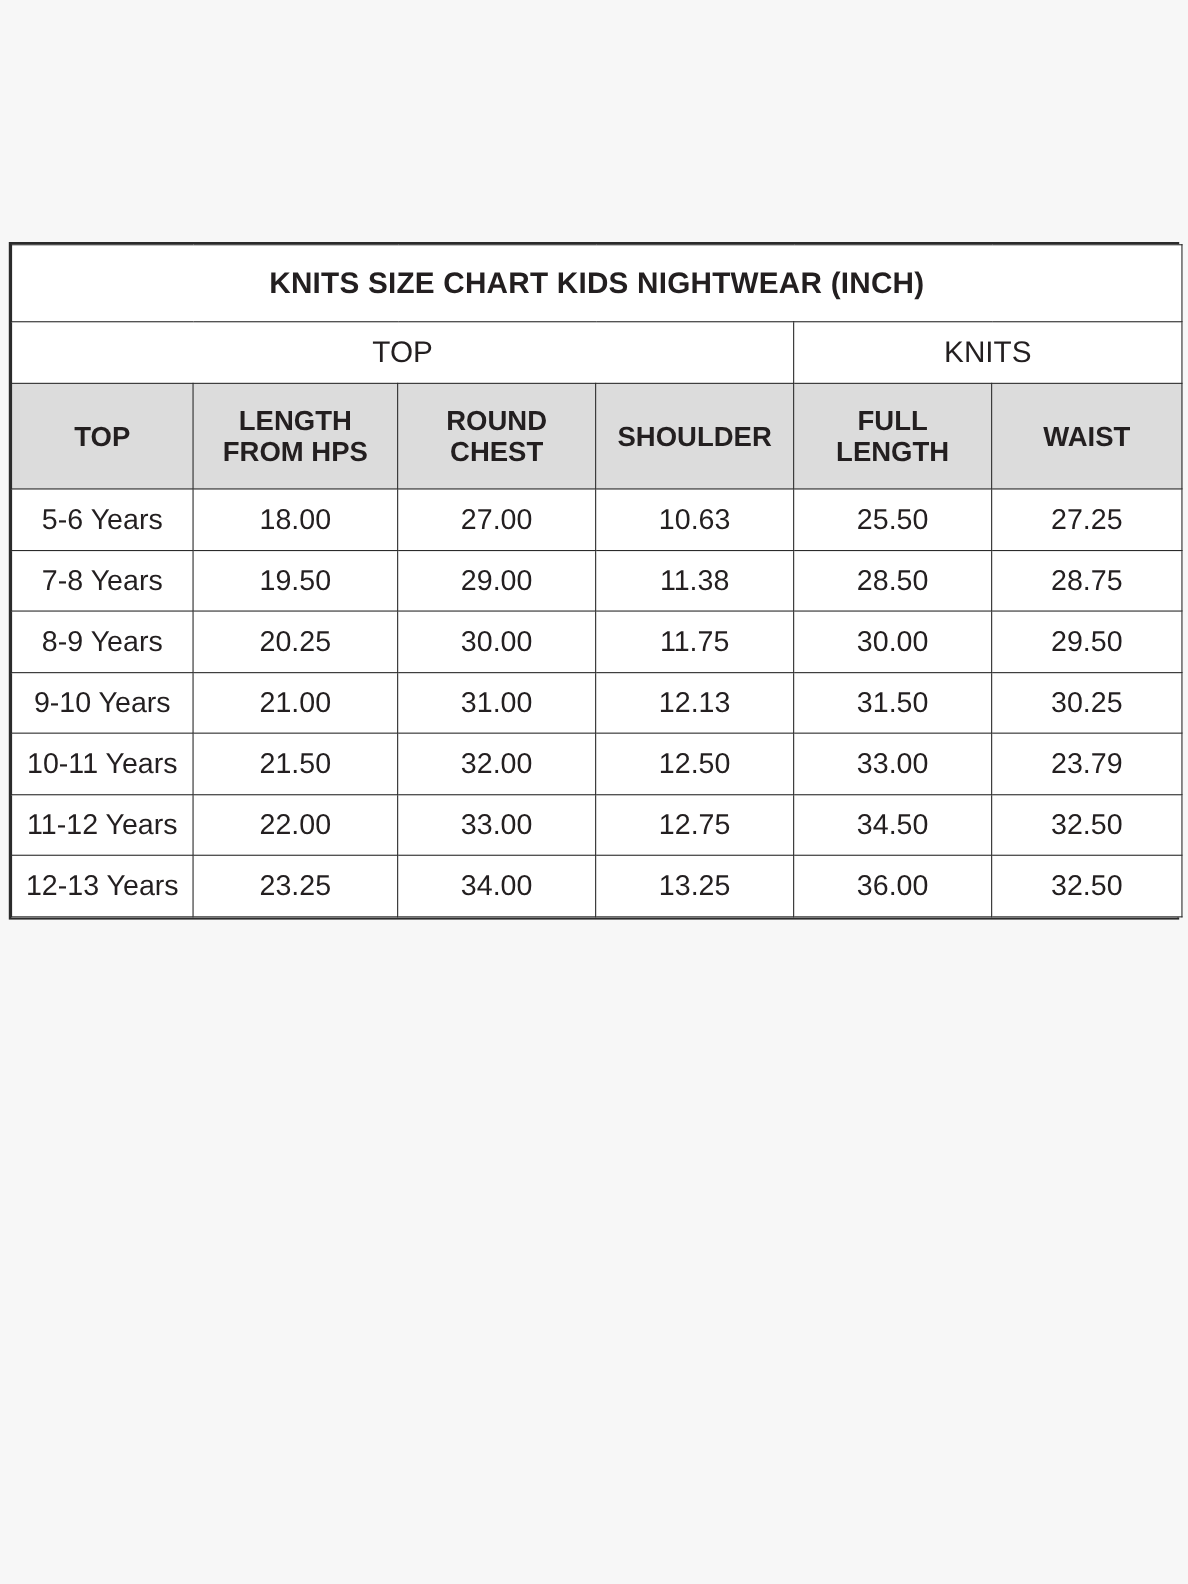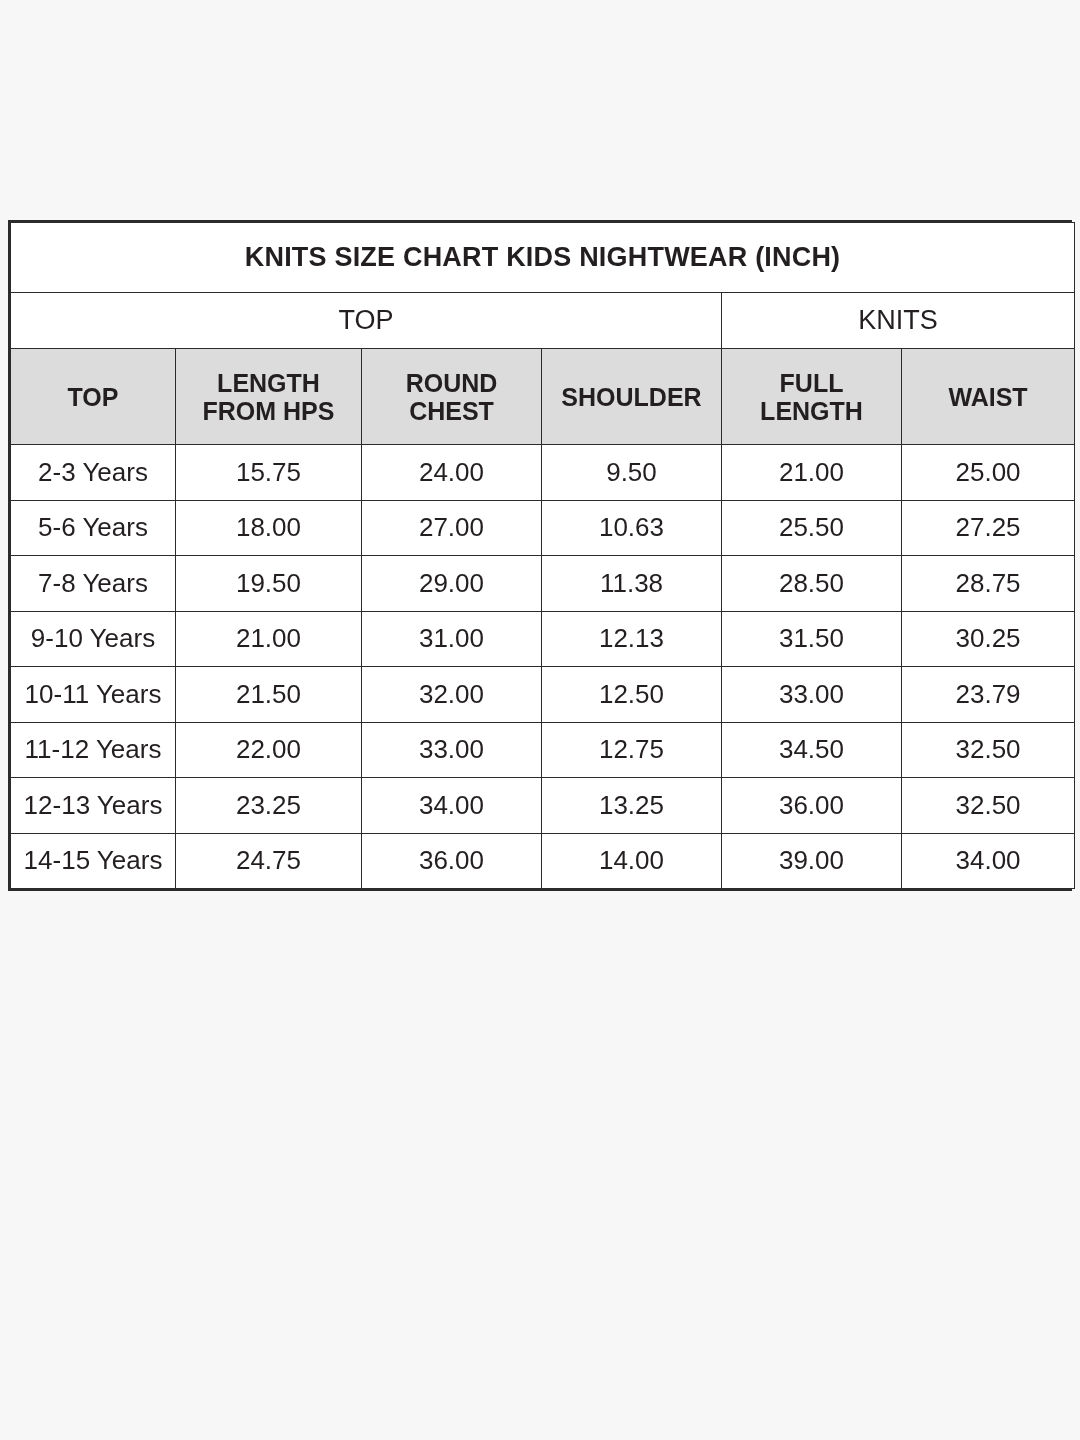--- a/index.html
+++ b/index.html
@@ -119,42 +119,42 @@
           <th class="head-cell">
             <span>FULL</span><br>
             <span>LENGTH</span>
           </th>
           <th class="head-cell">
             <span>WAIST</span>
           </th>
         </tr>
 
         <tr>
-          <td class="data-cell">2-3 Years</td>
-          <td class="data-cell">15.75</td>
-          <td class="data-cell">24.00</td>
-          <td class="data-cell">9.50</td>
-          <td class="data-cell">21.00</td>
-          <td class="data-cell">25.00</td>
-        </tr>
-        <tr>
           <td class="data-cell">5-6 Years</td>
           <td class="data-cell">18.00</td>
           <td class="data-cell">27.00</td>
           <td class="data-cell">10.63</td>
           <td class="data-cell">25.50</td>
           <td class="data-cell">27.25</td>
         </tr>
         <tr>
           <td class="data-cell">7-8 Years</td>
           <td class="data-cell">19.50</td>
           <td class="data-cell">29.00</td>
           <td class="data-cell">11.38</td>
           <td class="data-cell">28.50</td>
           <td class="data-cell">28.75</td>
+        </tr>
+        <tr>
+          <td class="data-cell">8-9 Years</td>
+          <td class="data-cell">20.25</td>
+          <td class="data-cell">30.00</td>
+          <td class="data-cell">11.75</td>
+          <td class="data-cell">30.00</td>
+          <td class="data-cell">29.50</td>
         </tr>
         <tr>
           <td class="data-cell">9-10 Years</td>
           <td class="data-cell">21.00</td>
           <td class="data-cell">31.00</td>
           <td class="data-cell">12.13</td>
           <td class="data-cell">31.50</td>
           <td class="data-cell">30.25</td>
         </tr>
         <tr>
@@ -174,24 +174,16 @@
           <td class="data-cell">32.50</td>
         </tr>
         <tr>
           <td class="data-cell">12-13 Years</td>
           <td class="data-cell">23.25</td>
           <td class="data-cell">34.00</td>
           <td class="data-cell">13.25</td>
           <td class="data-cell">36.00</td>
           <td class="data-cell">32.50</td>
         </tr>
-        <tr>
-          <td class="data-cell">14-15 Years</td>
-          <td class="data-cell">24.75</td>
-          <td class="data-cell">36.00</td>
-          <td class="data-cell">14.00</td>
-          <td class="data-cell">39.00</td>
-          <td class="data-cell">34.00</td>
-        </tr>
       </tbody>
     </table>
   </div>
 </div>
 
 </body></html>

